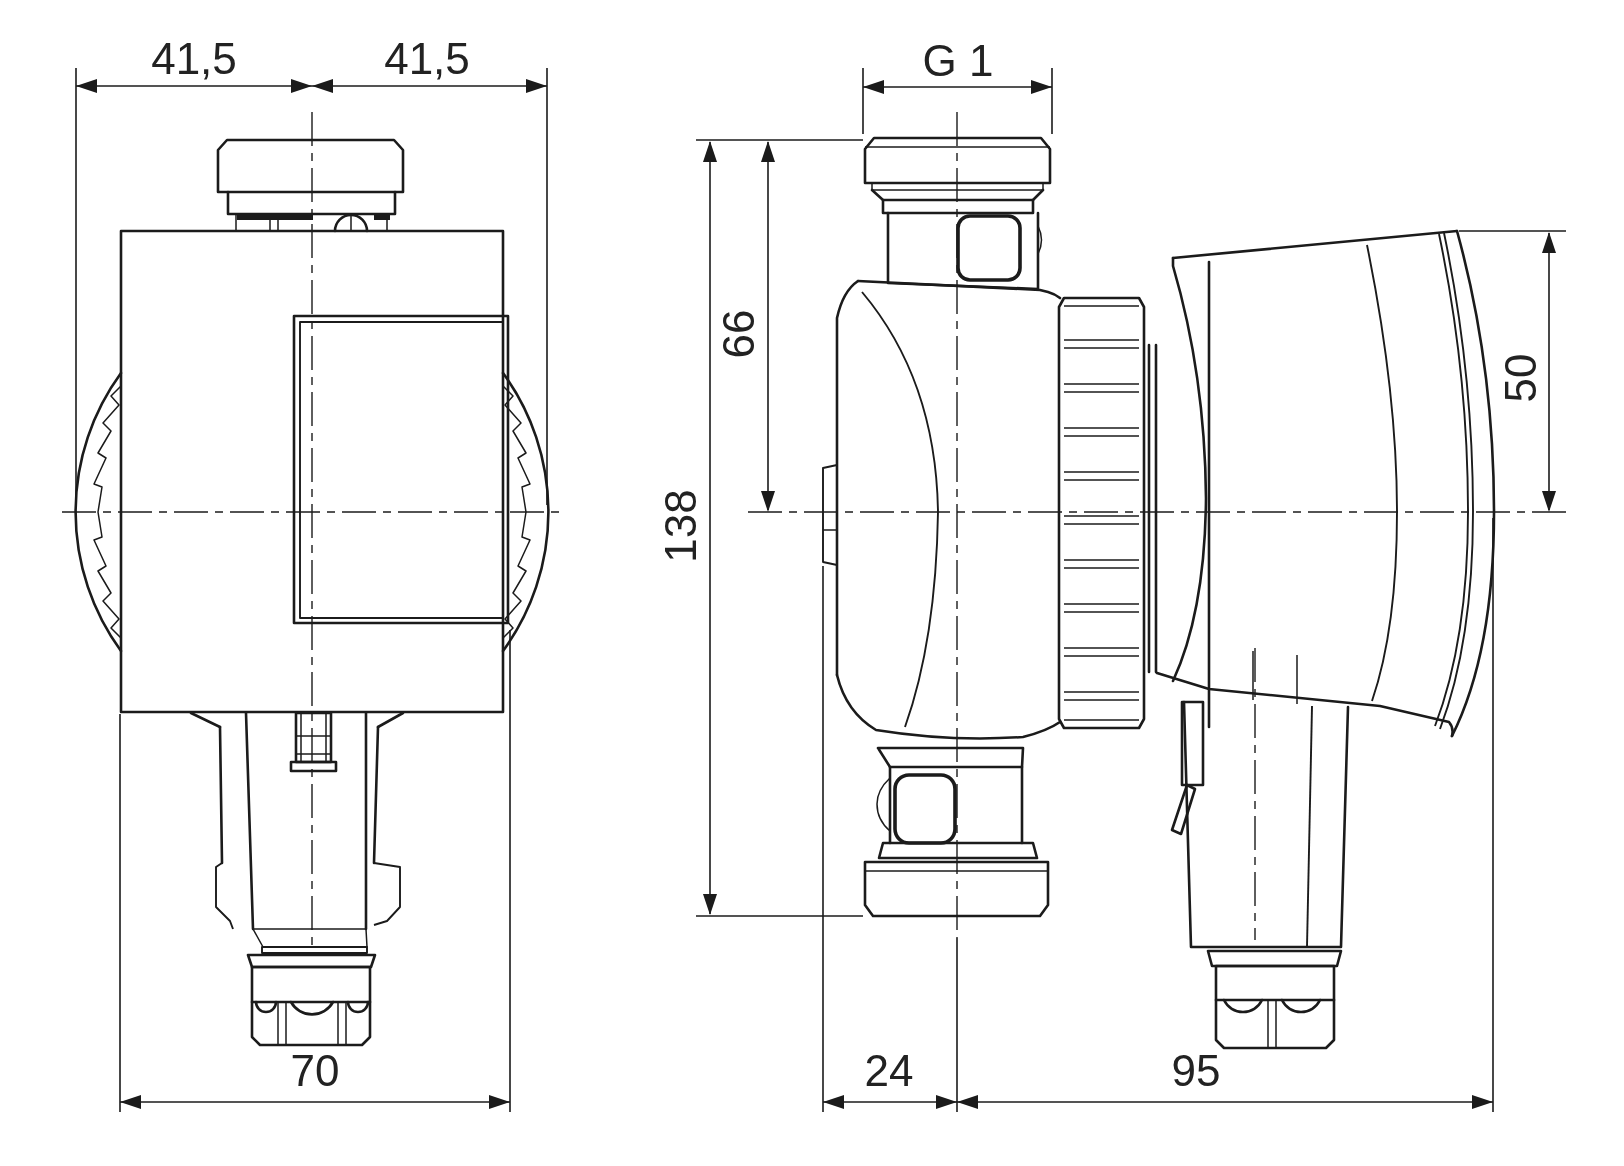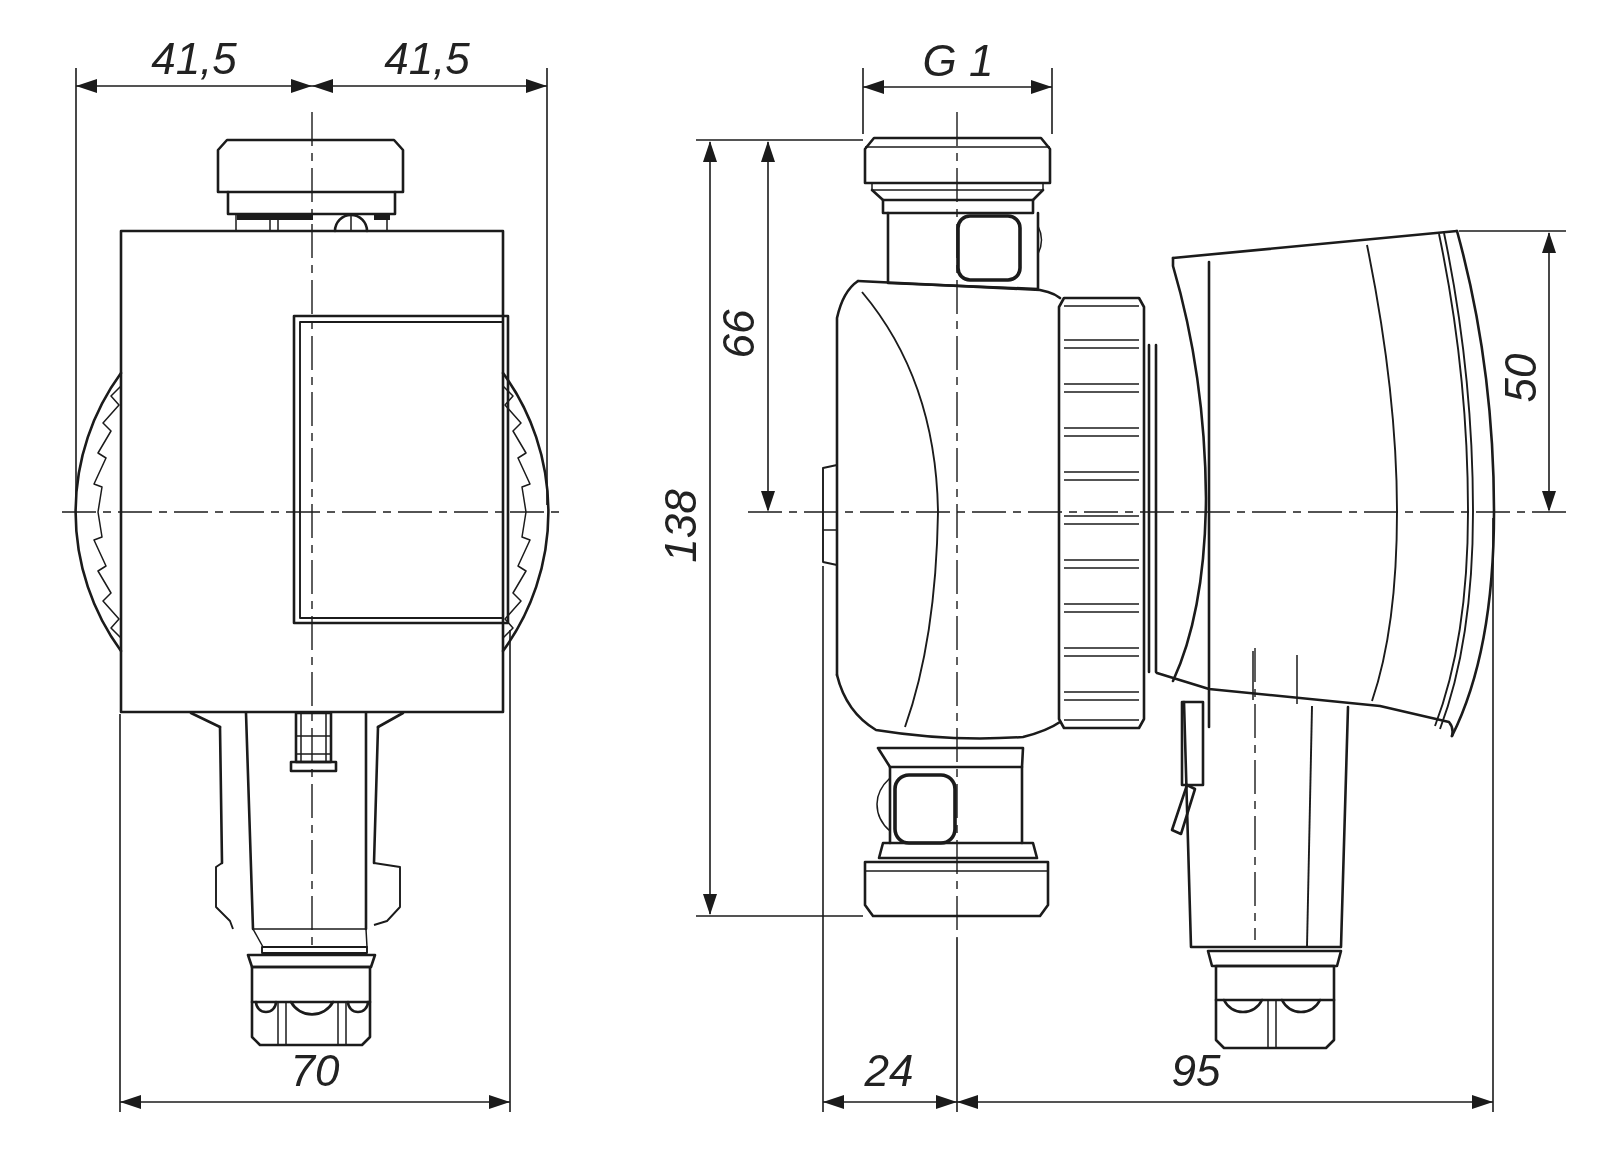--- a/index.html
+++ b/index.html
@@ -1,17 +1,17 @@
 <!DOCTYPE html>
 <html><head>
 <meta charset="utf-8">
 <style>
   html,body{margin:0;padding:0;background:#ffffff;}
   body{width:1624px;height:1166px;font-family:"Liberation Sans",sans-serif;}
-  #canvas{width:1624px;height:1166px;font-style:italic;}
+  #canvas{width:1624px;height:1166px;}
   svg{display:block;}
   .s  {fill:none;stroke:#1b1b1b;stroke-width:2.6;stroke-linejoin:round;stroke-linecap:round;}
   .s35{fill:none;stroke:#1b1b1b;stroke-width:3.6;stroke-linejoin:round;}
   .t  {fill:none;stroke:#1b1b1b;stroke-width:1.5;stroke-linejoin:round;}
   .t2 {fill:none;stroke:#1b1b1b;stroke-width:1.9;stroke-linejoin:round;}
   .dim{fill:none;stroke:#1b1b1b;stroke-width:1.6;}
   .cl {fill:none;stroke:#1b1b1b;stroke-width:1.4;stroke-dasharray:34 7 8 7;}
   .fillb{fill:#1b1b1b;stroke:none;}
   .arrow{fill:#1b1b1b;stroke:none;}
   text{font-family:"Liberation Sans",sans-serif;font-size:44px;fill:#222222;}

